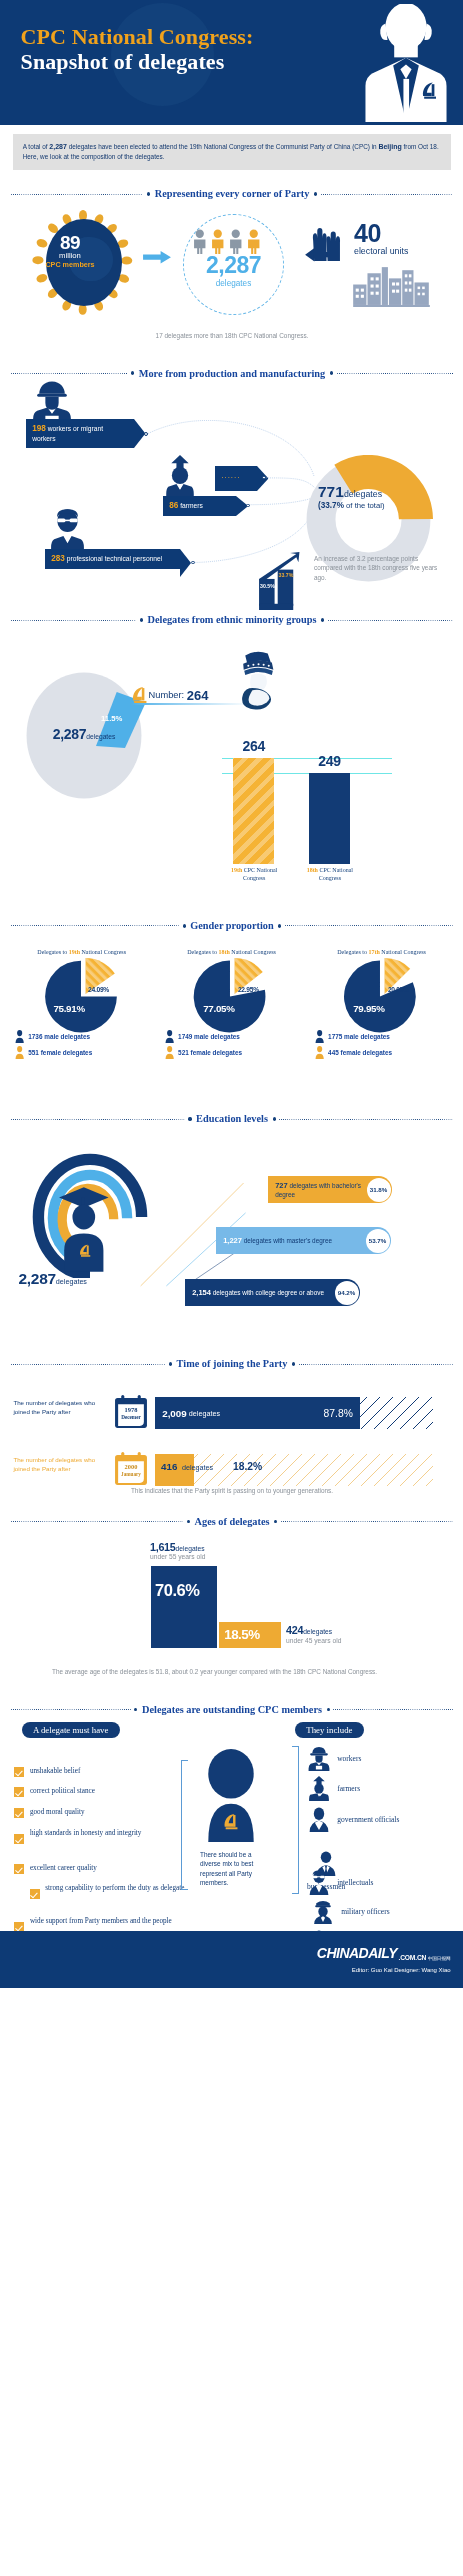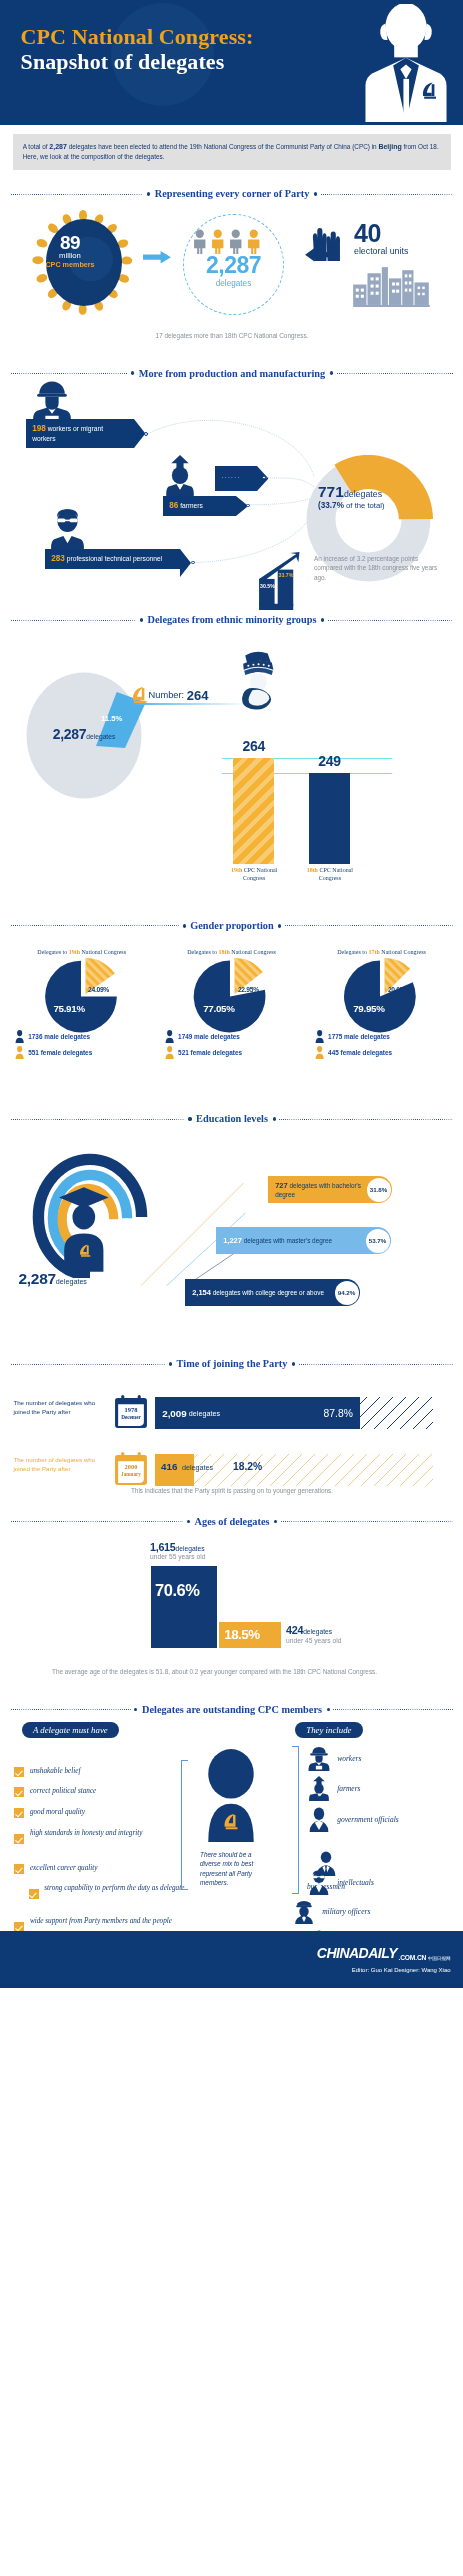--- a/index.html
+++ b/index.html
@@ -210,21 +210,21 @@
   .fillbar { position: absolute; height: 32px; display: flex; align-items: center; }
   .join-note { position: absolute; left: 0; top: 118px; width: 464px; text-align: center;
                font-size: 6.4px; color: #8a9199; }
 
   
   .sec7 { position: relative; height: 180px; }
   .age-note { position: absolute; left: 52px; top: 140px; width: 361px;
               font-size: 6.4px; line-height: 1.55; color: #8a9199; }
 
   
-  .sec8 { position: relative; height: 216px; font-style: italic; }
+  .sec8 { position: relative; height: 216px; }
   .pillhdr {
     position: absolute; background: #123b75; color: #fff; border-radius: 9.3px;
     padding: 3.1px 11.3px; font-family: "Liberation Serif", serif; font-size: 8.8px;
     white-space: nowrap;
   }
   .checkrow { position: absolute; display: flex; gap: 5.7px; align-items: flex-start; }
   .chk { width: 9.8px; height: 9.8px; background: #eeaa33; flex: none; position: relative; }
   .chk::after {
     content: ""; position: absolute; left: 2.6px; top: 1.5px; width: 3.1px; height: 5.7px;
     border: solid #fff; border-width: 0 1.3px 1.3px 0; transform: rotate(42deg);
@@ -935,21 +935,21 @@
         <ellipse cx="23" cy="13" rx="11" ry="12" fill="#123b75"></ellipse>
         <rect x="11" y="11" width="9" height="5" rx="2" fill="#fff"></rect>
         <rect x="25" y="11" width="9" height="5" rx="2" fill="#fff"></rect>
         <rect x="19" y="12" width="7" height="2" fill="#fff"></rect>
         <path d="M23 5 q-10 -1 -12 5 q-1 -9 12 -9 q13 0 12 9 q-2 -6 -12 -5z" fill="#123b75"></path>
         <path d="M5 48 q0 -16 18 -20 q18 4 18 20z" fill="#123b75"></path>
         <path d="M23 27 l-6 4 l6 12 l6 -12z" fill="#fff"></path>
       </svg>
       <span class="inc-txt">intellectuals</span>
     </div>
-    <div class="inc-row" style="left:292px; top:184px;">
+    <div class="inc-row" style="left:311px; top:184px;">
       <svg width="24" height="25" viewBox="0 0 46 48">
         <path d="M10 8 q13 -8 26 0 l0 5 H10z" fill="#123b75"></path>
         <rect x="8" y="12" width="30" height="4" rx="2" fill="#123b75"></rect>
         <ellipse cx="23" cy="24" rx="9" ry="10" fill="#123b75"></ellipse>
         <path d="M6 48 q0 -14 17 -17 q17 3 17 17z" fill="#123b75"></path>
         <path d="M23 33 l-4 3 l4 8 l4 -8z" fill="#fff"></path>
       </svg>
       <span class="inc-txt">military officers</span>
     </div>
     <div class="inc-row" style="left:307px; top:215px;">

